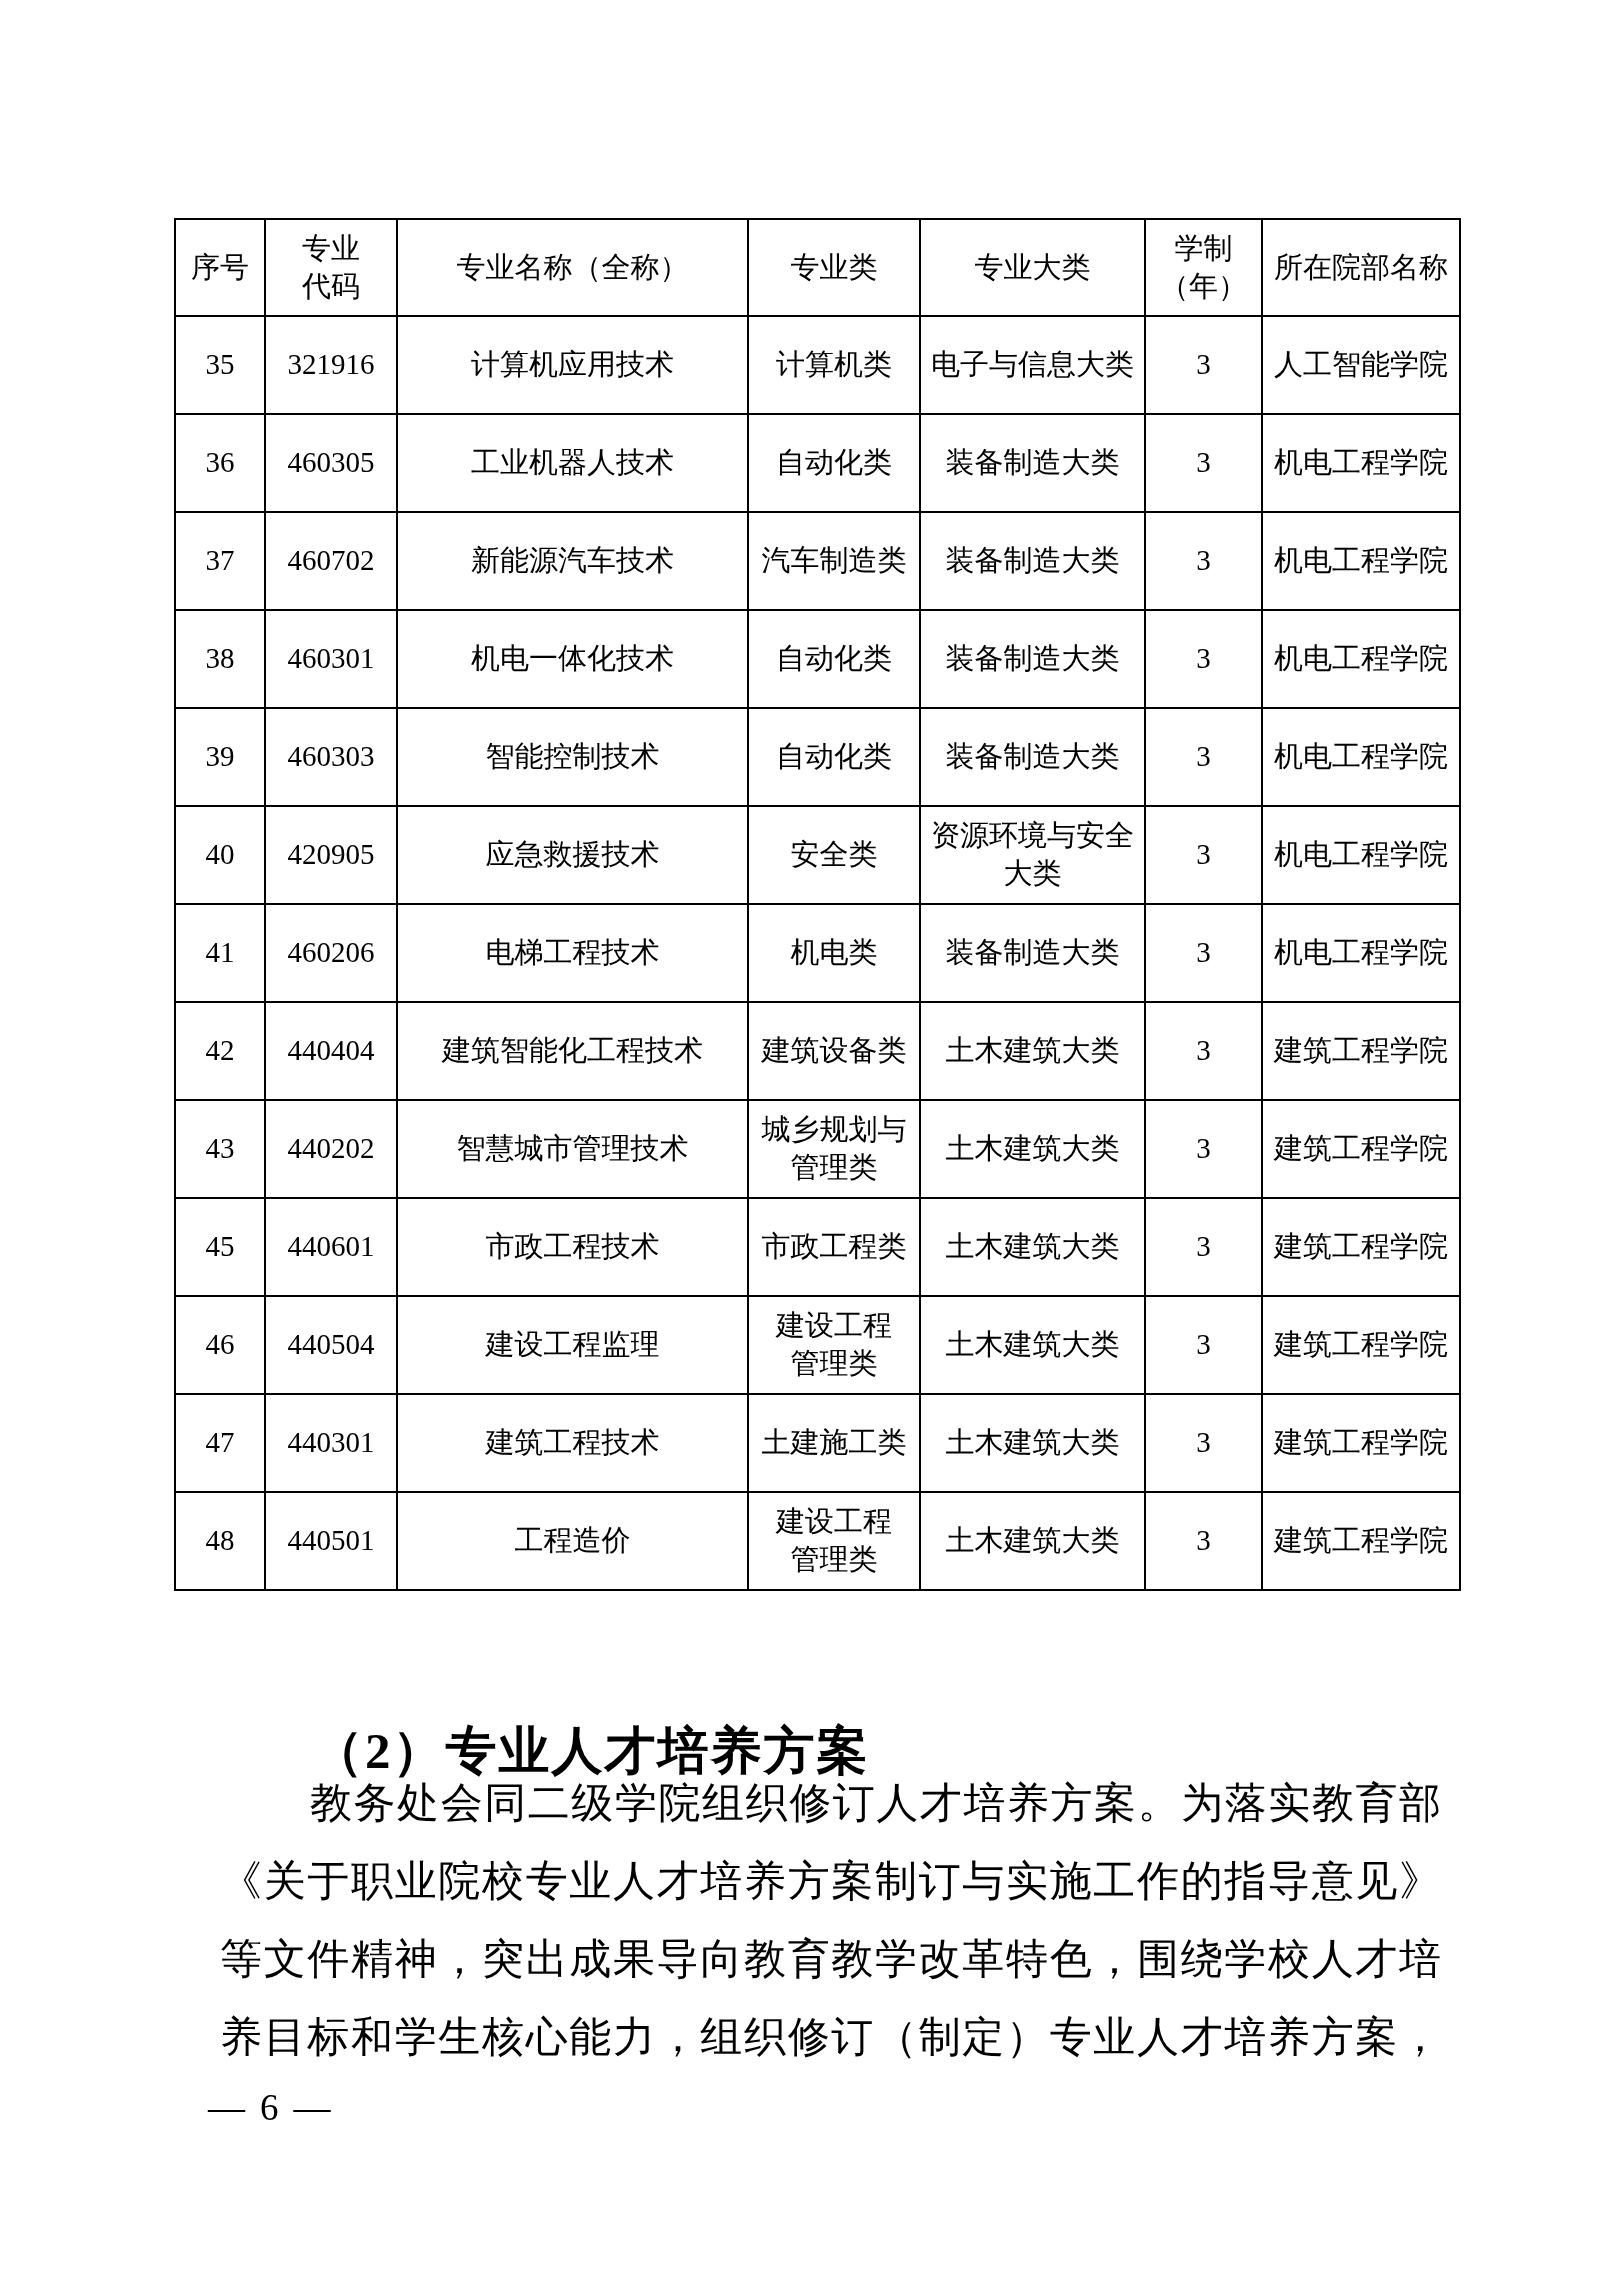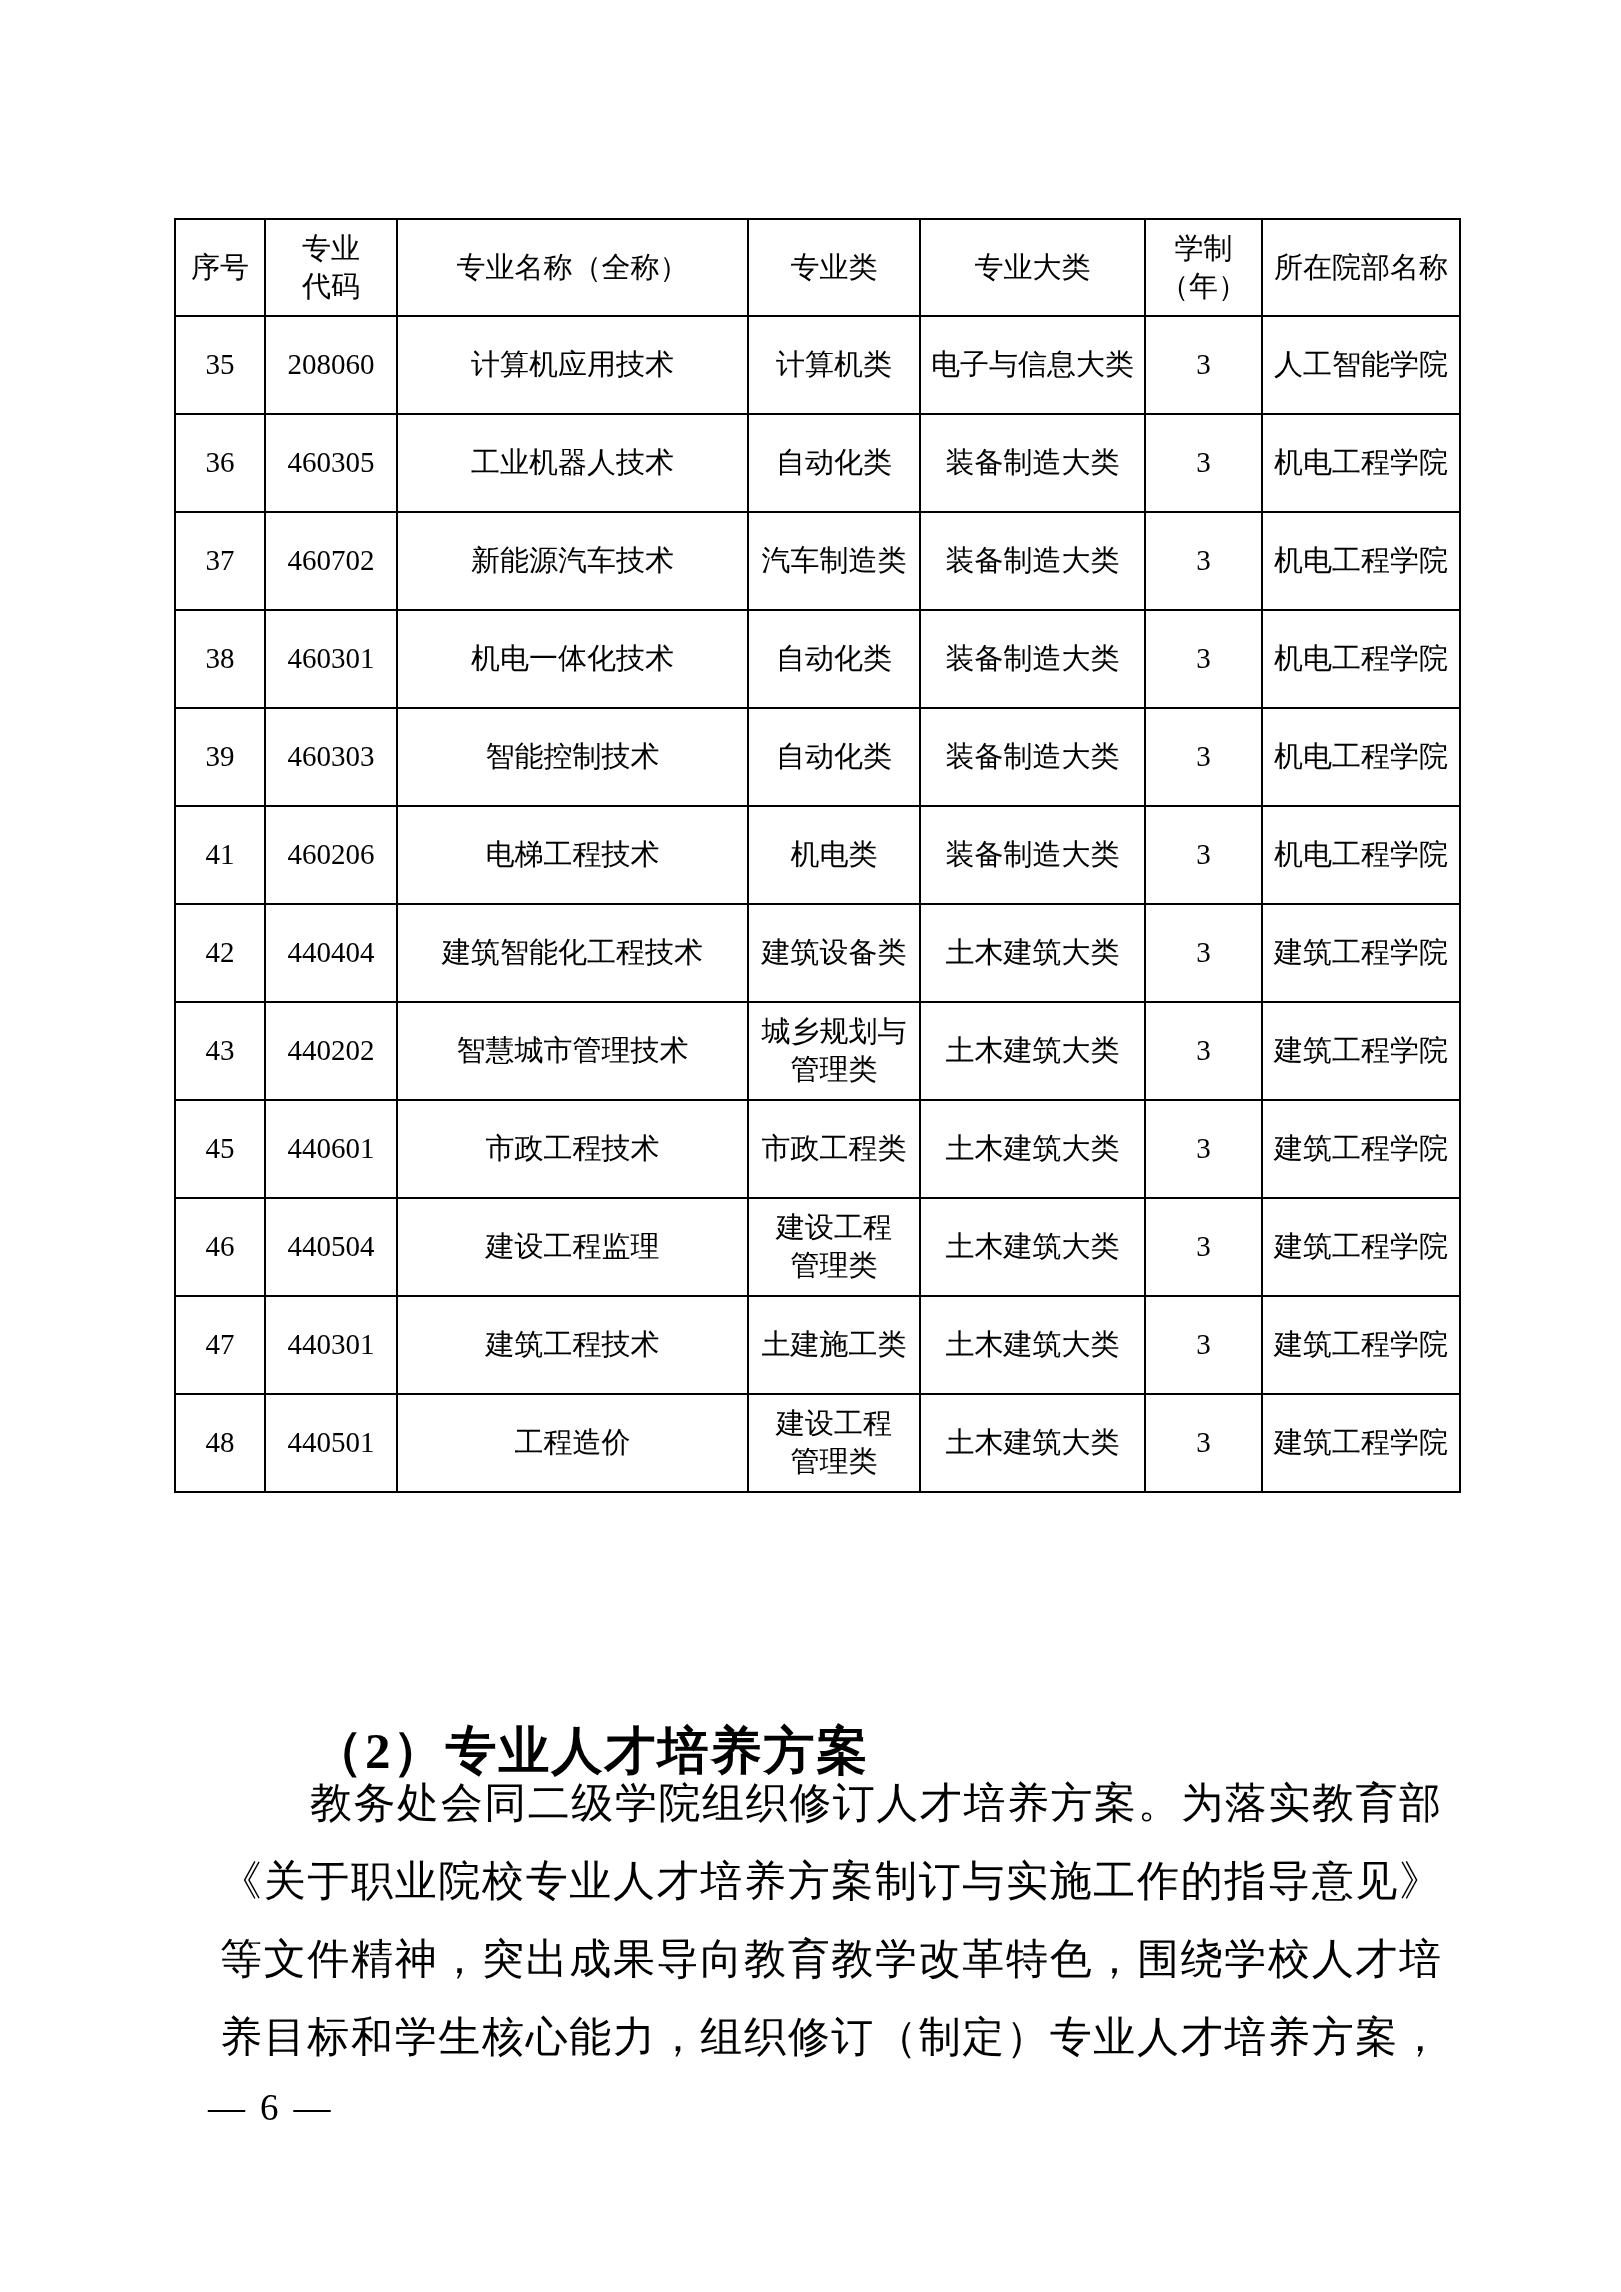--- a/index.html
+++ b/index.html
@@ -109,21 +109,21 @@
           <th>专业类</th>
           <th>专业大类</th>
           <th>学制
 （年）</th>
           <th>所在院部名称</th>
         </tr>
     </thead>
     <tbody>
         <tr>
           <td>35</td>
-          <td>208060</td>
+          <td>321916</td>
           <td>计算机应用技术</td>
           <td>计算机类</td>
           <td>电子与信息大类</td>
           <td>3</td>
           <td>人工智能学院</td>
         </tr>
         <tr>
           <td>36</td>
           <td>460305</td>
           <td>工业机器人技术</td>
@@ -149,20 +149,30 @@
           <td>装备制造大类</td>
           <td>3</td>
           <td>机电工程学院</td>
         </tr>
         <tr>
           <td>39</td>
           <td>460303</td>
           <td>智能控制技术</td>
           <td>自动化类</td>
           <td>装备制造大类</td>
+          <td>3</td>
+          <td>机电工程学院</td>
+        </tr>
+        <tr>
+          <td>40</td>
+          <td>420905</td>
+          <td>应急救援技术</td>
+          <td>安全类</td>
+          <td>资源环境与安全
+大类</td>
           <td>3</td>
           <td>机电工程学院</td>
         </tr>
         <tr>
           <td>41</td>
           <td>460206</td>
           <td>电梯工程技术</td>
           <td>机电类</td>
           <td>装备制造大类</td>
           <td>3</td>

